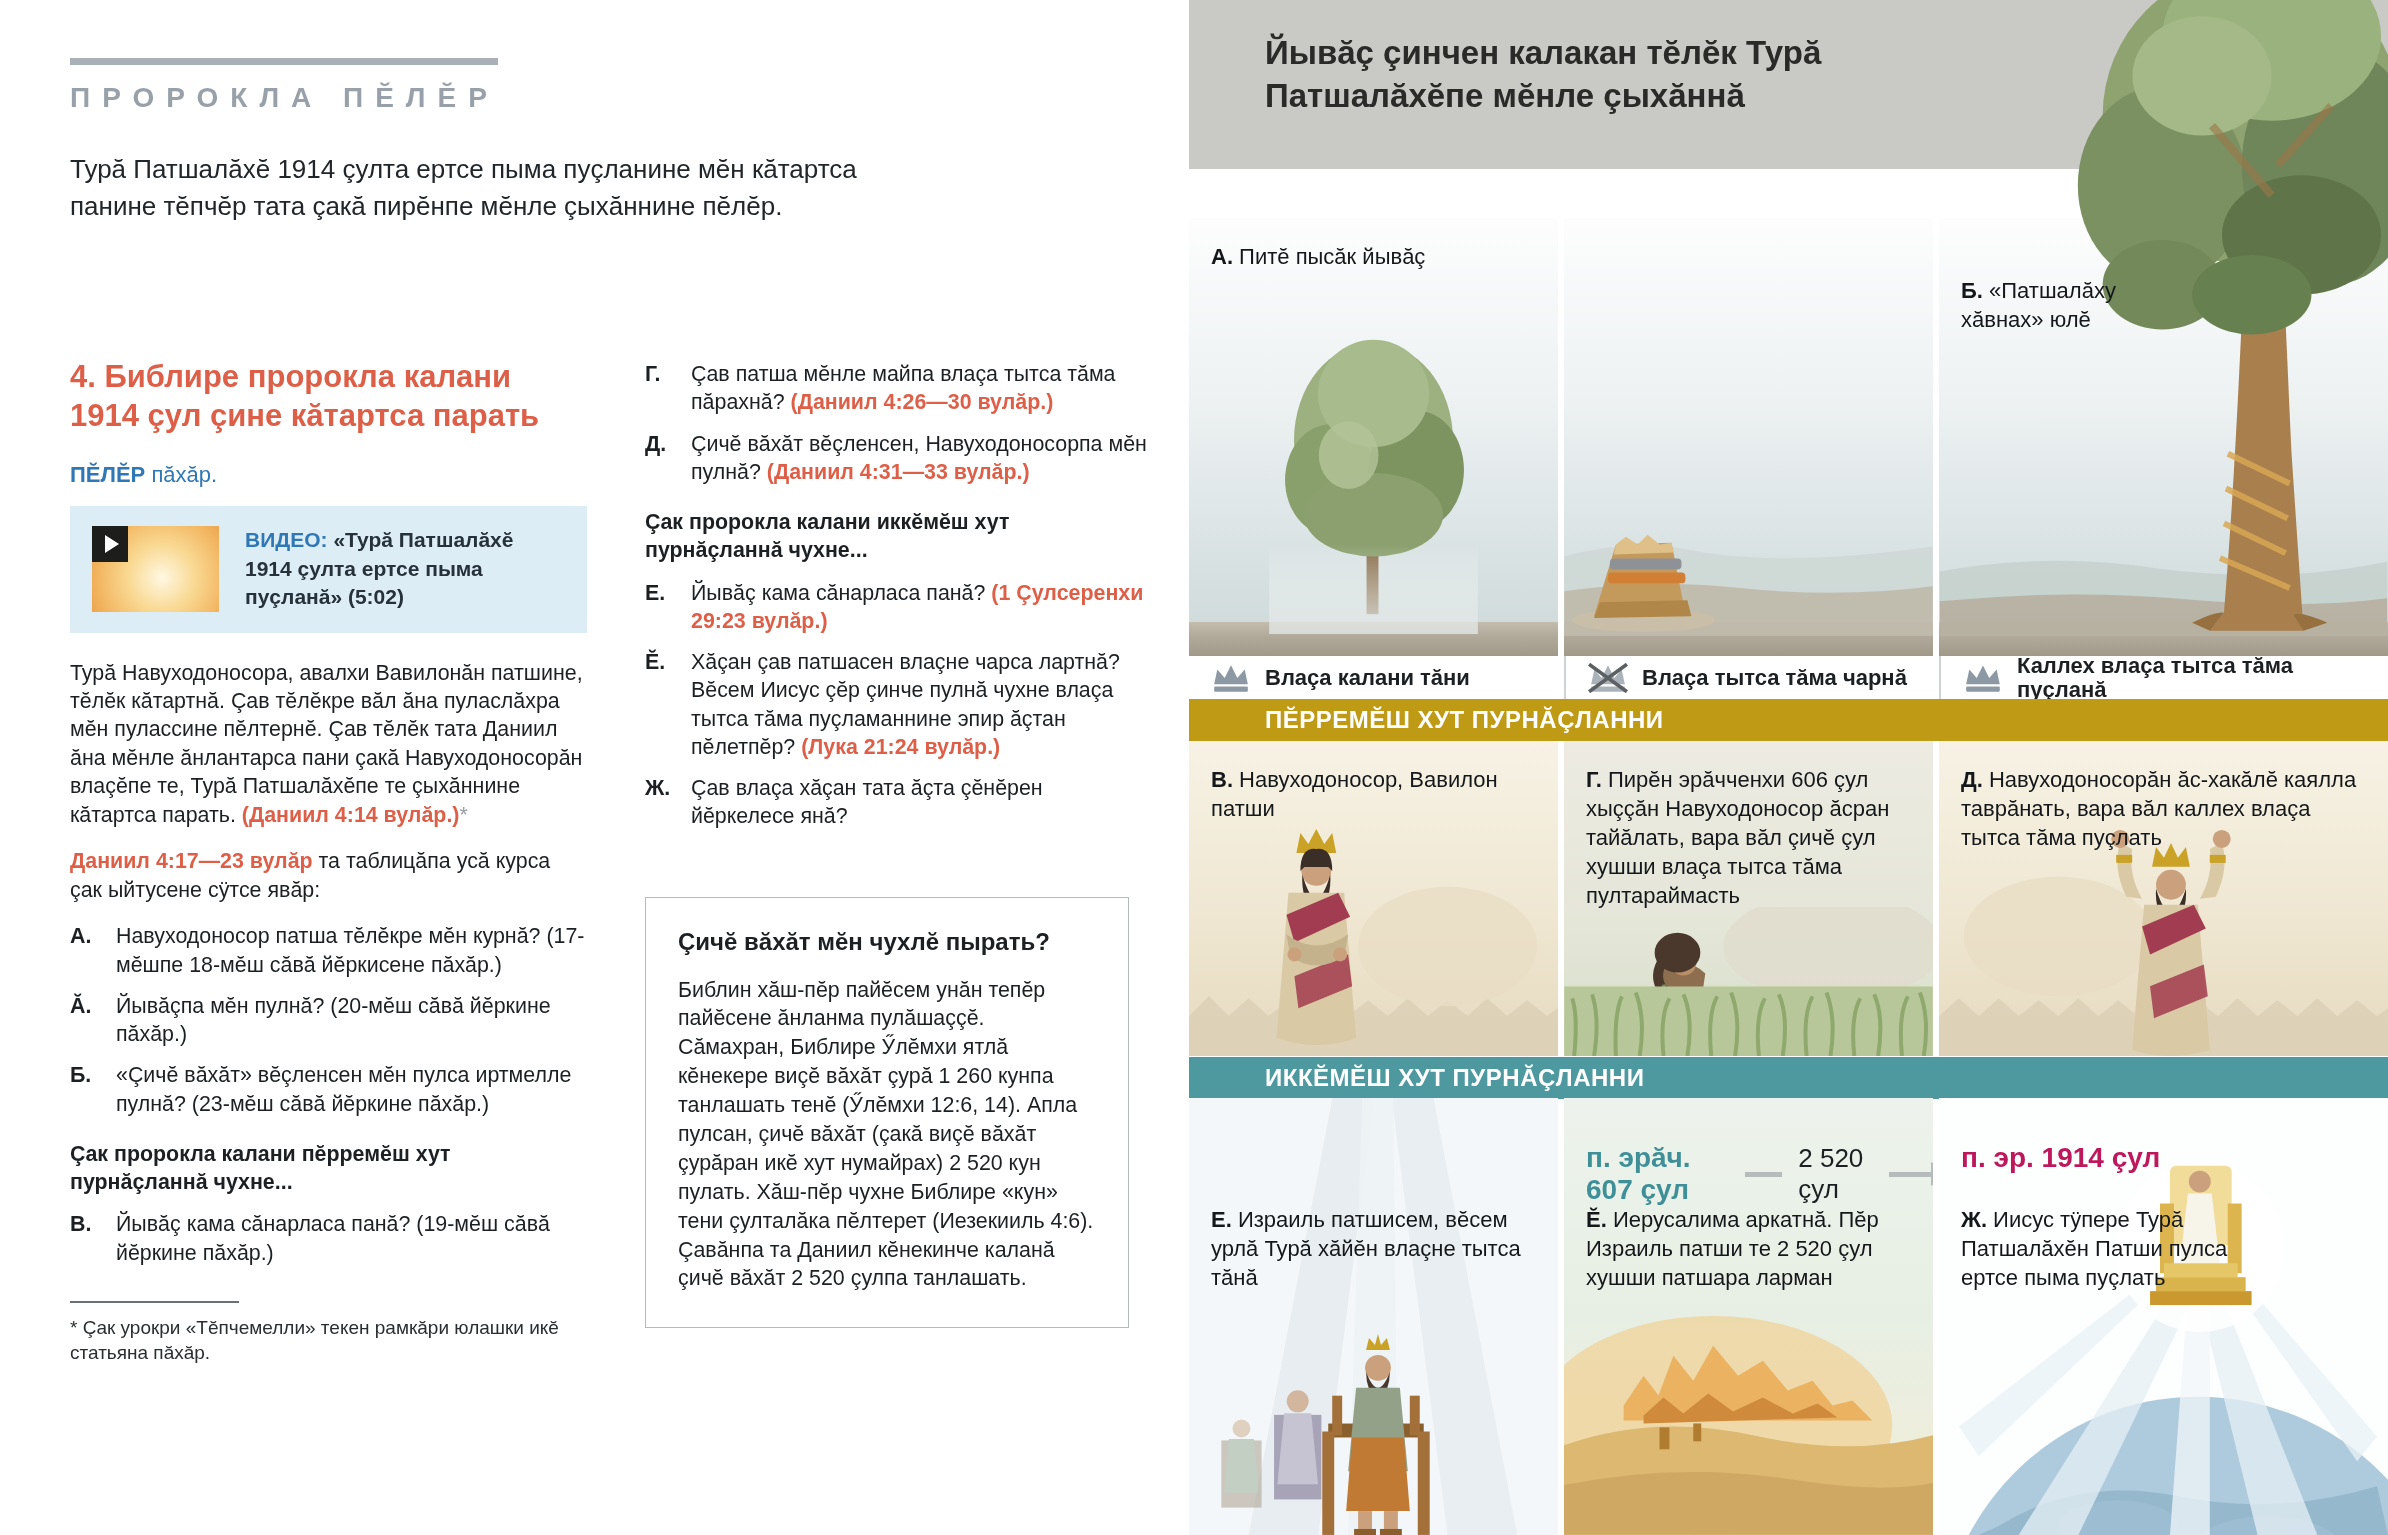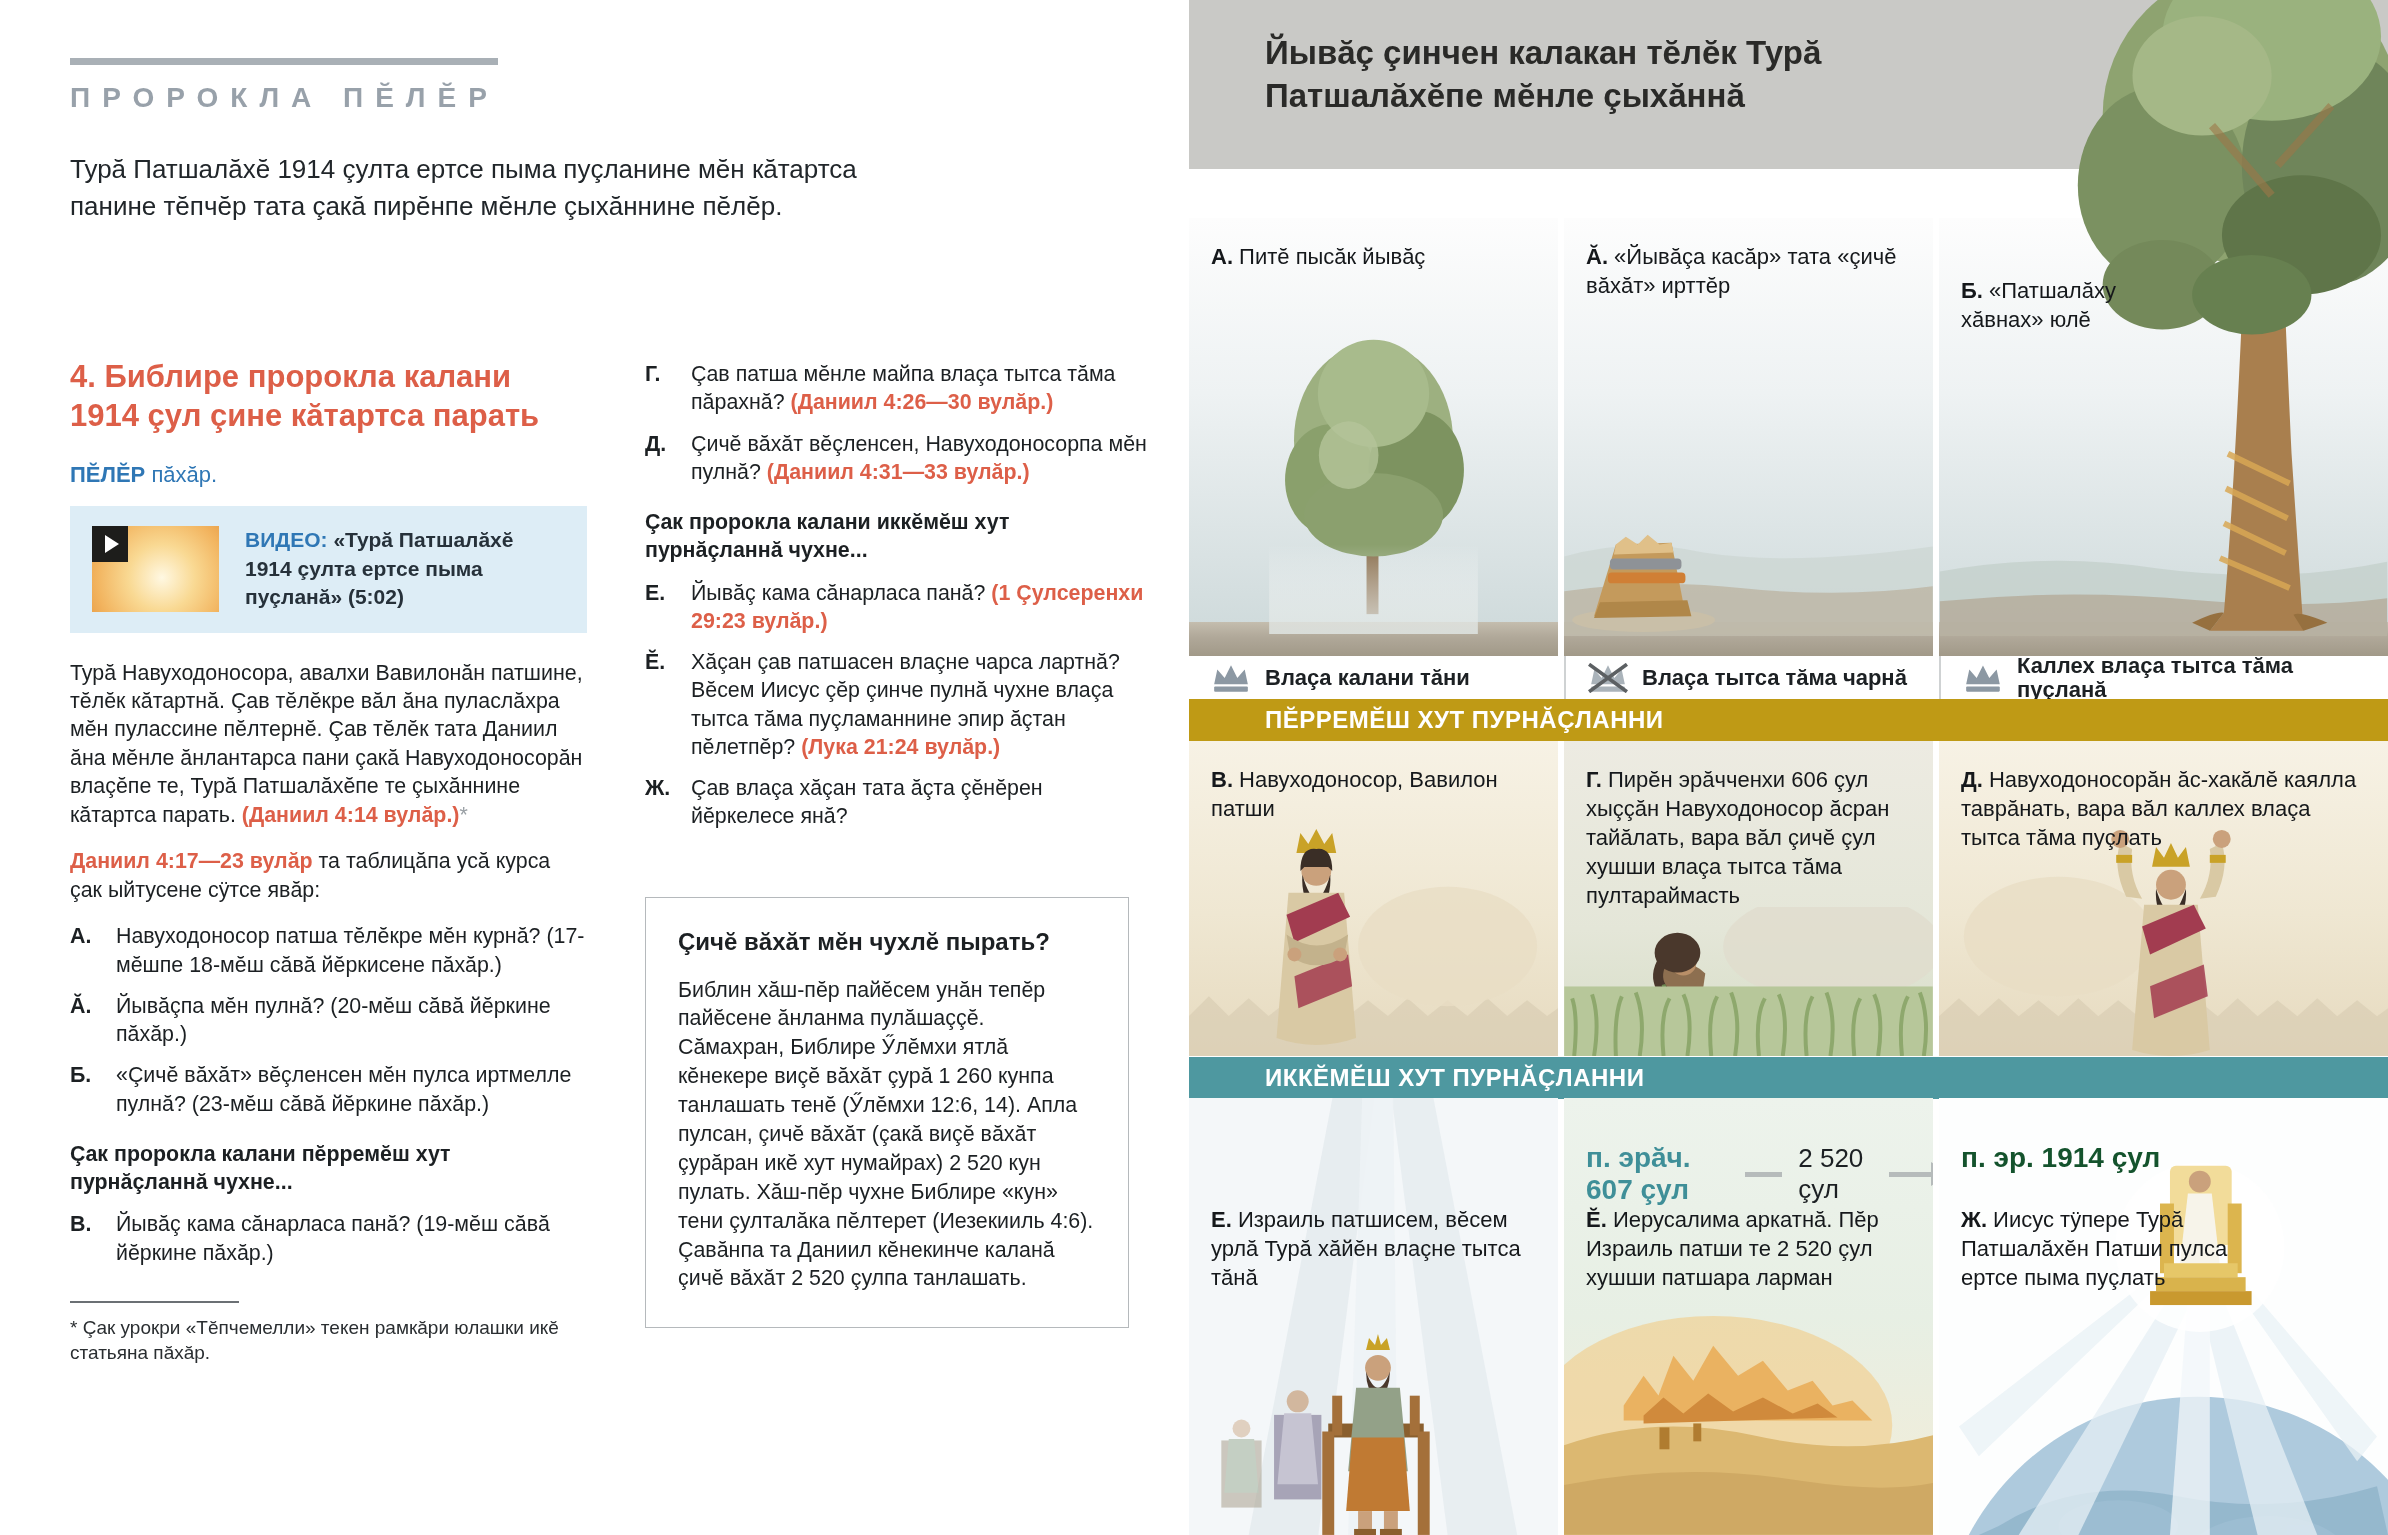--- a/index.html
+++ b/index.html
@@ -62,21 +62,21 @@
   .bg-rays{background:#f4f7f9;}
   .bg-ruins{background:linear-gradient(180deg,#edf3ec 0%,#e7efe4 50%,#f3ecd6 100%);}
   .bg-heaven{background:#fdfefe;}
   .cap3{top:107px;}
   .timeline{position:absolute;left:22px;top:44px;display:flex;align-items:center;z-index:9;}
   .tl-start{font-size:28px;font-weight:700;color:#3f8f98;}
   .tl-line{width:56px;height:5px;background:#b6bbbb;margin:0 16px;}
   .tl-span{font-size:26px;color:#1c2023;}
   .tl-arrow{position:relative;width:66px;height:5px;background:#b6bbbb;margin-left:16px;}
   .tl-arrow:after{content:"";position:absolute;right:-16px;top:-10px;border-left:18px solid #b6bbbb;border-top:12px solid transparent;border-bottom:12px solid transparent;}
-  .tl-end{position:absolute;left:22px;top:44px;font-size:28px;font-weight:700;color:#14532d;z-index:9;}
+  .tl-end{position:absolute;left:22px;top:44px;font-size:28px;font-weight:700;color:#be185d;z-index:9;}
   .illus{position:absolute;z-index:4;}
   .bigtree{position:absolute;left:854px;top:-14px;width:345px;height:669px;z-index:6;pointer-events:none;}
   .cap-b{z-index:8;}
 </style>
 </head>
 <body>
 
 <div class="canvas">
 
   <div class="kicker-rule"></div>
@@ -177,21 +177,20 @@
             <linearGradient id="mistA" x1="0" y1="0" x2="0" y2="1">
           <stop offset="0" stop-color="#ffffff" stop-opacity="0"></stop>
           <stop offset="1" stop-color="#dfe5e3" stop-opacity="0.85"></stop>
         </linearGradient>
           </defs>
       </svg>
       <div class="ground"></div>
     </div>
 
     <div class="panel r1 p-c2">
-      <div class="cap"><b>Ă.</b><span> «Йывăça касăр» тата «çичĕ вăхăт» ирттĕр</span></div>
       <svg class="illus" style="left:0;bottom:20px;" width="369" height="149" viewBox="0 0 371 150">
         <path d="M0,70 Q70,50 140,66 Q230,80 371,60 L371,150 L0,150 Z" fill="#ccd6d2" opacity="0.7"></path>
         <path d="M0,105 Q90,92 180,102 Q280,112 371,100 L371,150 L0,150 Z" fill="#bdb5a4" opacity="0.8"></path>
         <ellipse cx="80" cy="134" rx="72" ry="12" fill="#c9bfa8"></ellipse>
         <path d="M52,58 L108,56 L122,128 L30,130 Z" fill="#c49a5c"></path>
         <path d="M52,58 L62,50 L74,58 L84,48 L96,58 L108,56 L110,66 L50,68 Z" fill="#e0c089"></path>
         <rect x="46" y="72" width="72" height="11" rx="4" fill="#8e9297"></rect>
         <rect x="44" y="86" width="78" height="11" rx="4" fill="#d07f35"></rect>
         <path d="M36,116 L124,114 L128,130 L30,132 Z" fill="#b08749"></path>
       </svg>

